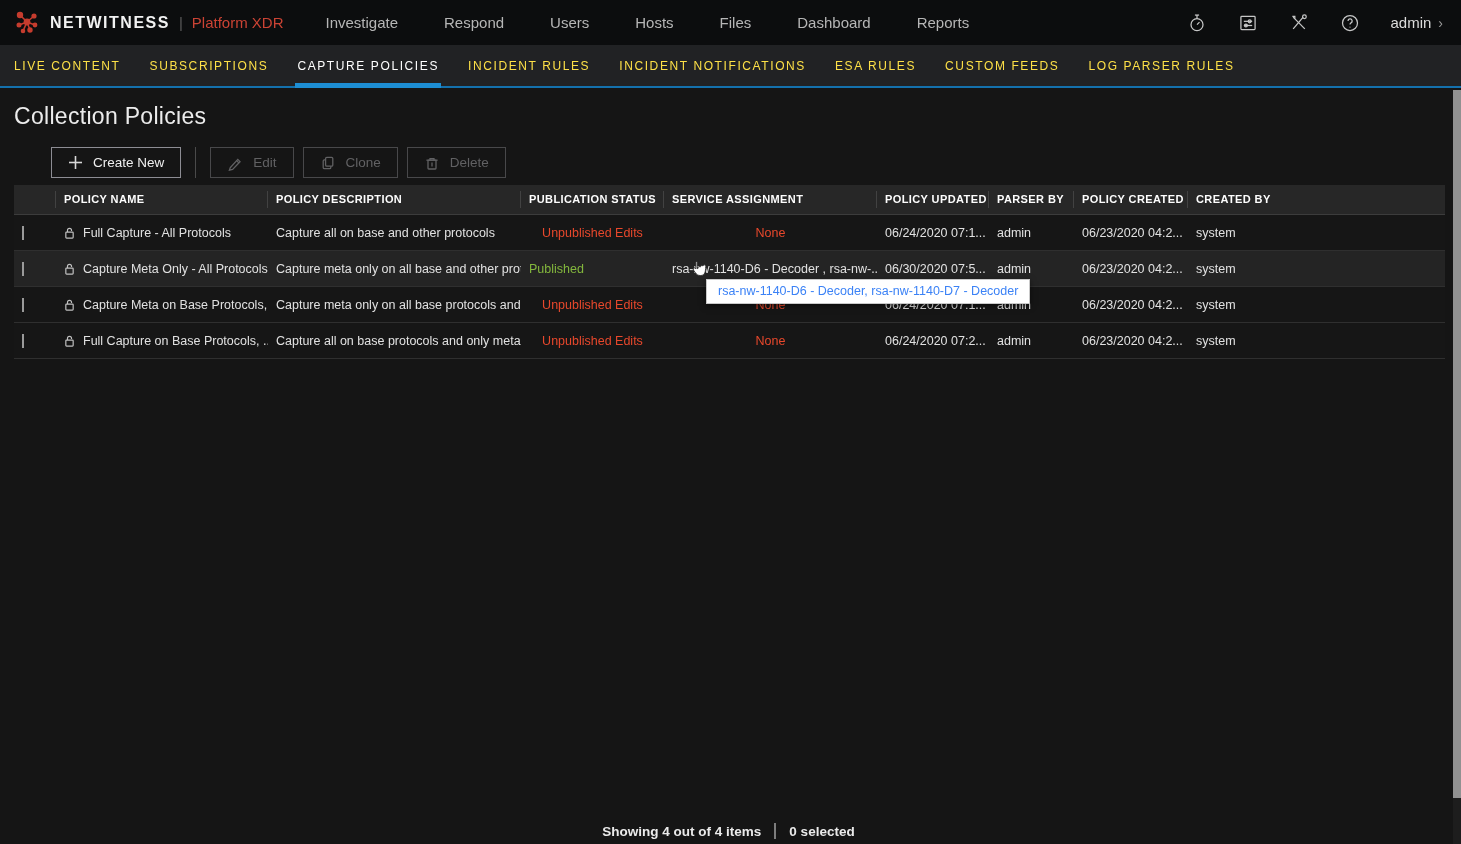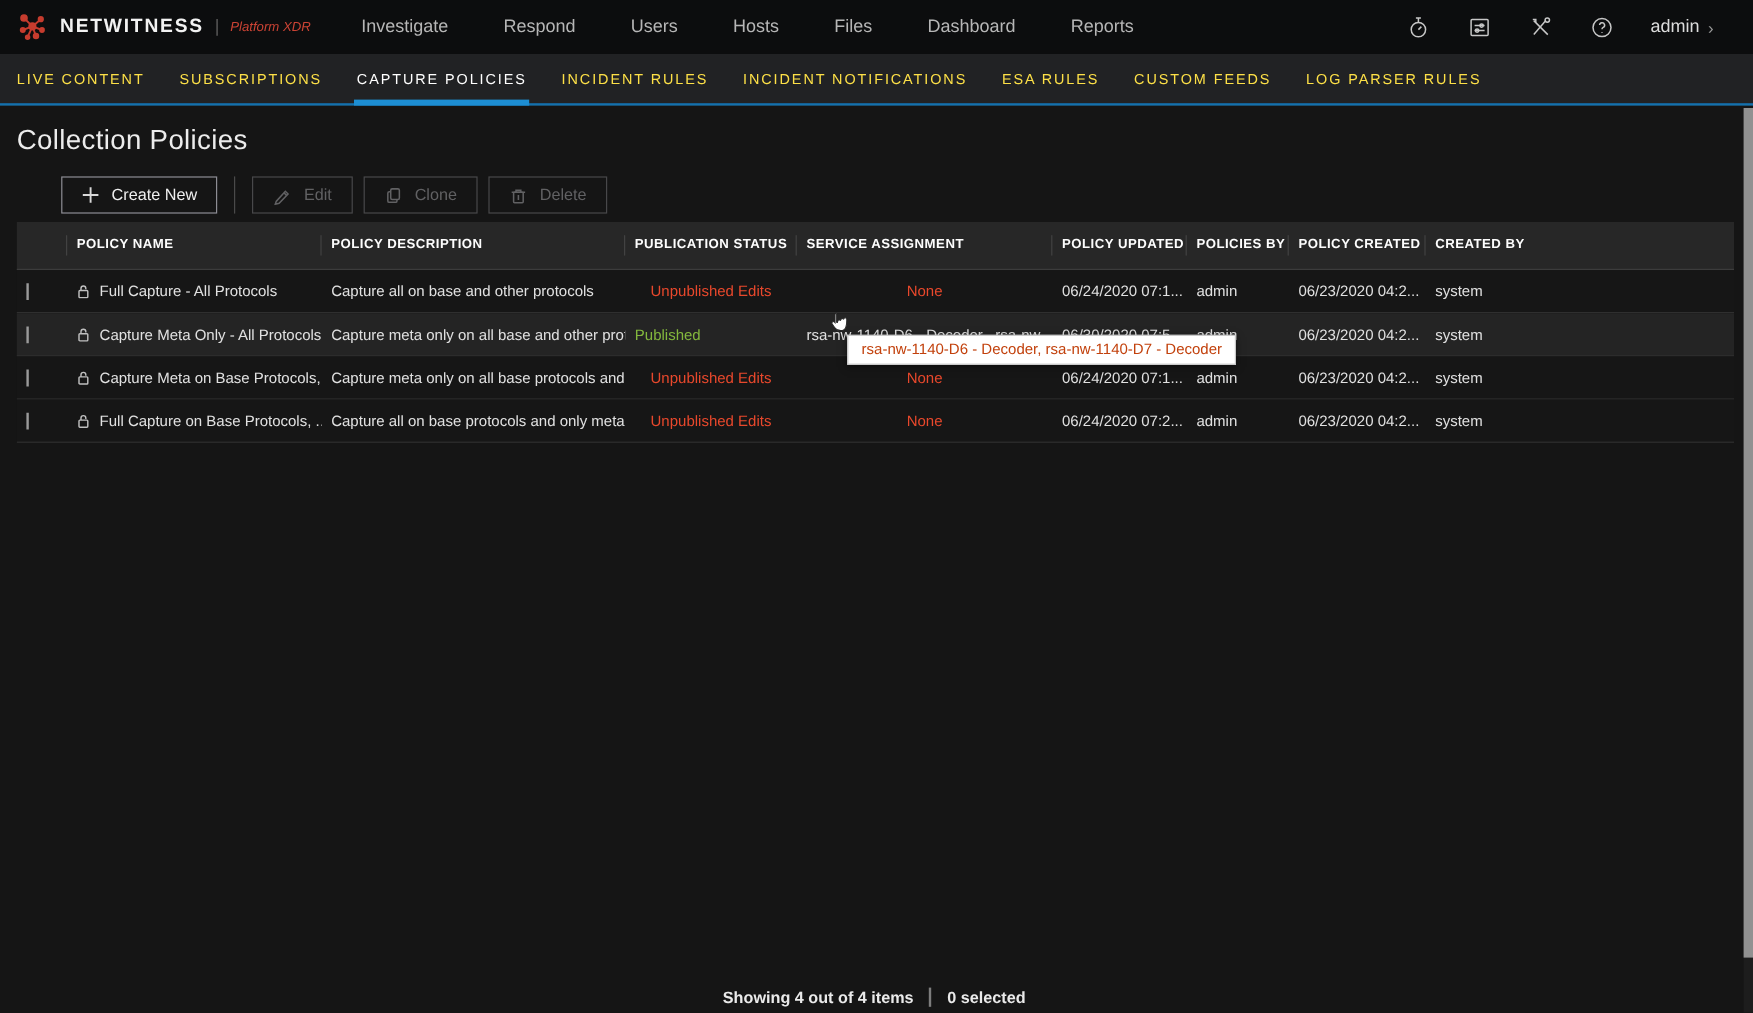--- a/index.html
+++ b/index.html
@@ -5,25 +5,25 @@
   * { box-sizing: border-box; margin: 0; padding: 0; }
   html,body { width:1461px; height:844px; }
   body {
     background:#151515;
     font-family:"Liberation Sans", sans-serif;
     position:relative;
     overflow:hidden;
     color:#dfdfdf;
   }
   
-  .topbar{ height:45px; background:#0c0d0e; display:flex; align-items:center; padding:0 33px 0 14px; }
+  .topbar{ height:45px; background:#0c0d0e; display:flex; align-items:center; padding:0 18px 0 14px; }
   .brand{ display:flex; align-items:center; gap:9px; }
   .brand-name{ color:#f2f2f2; font-weight:700; letter-spacing:1.5px; font-size:16px; }
   .brand-sep{ color:#5a5a5a; font-size:15px; }
-  .brand-product{ color:#cb4334; font-size:11px; font-weight:500;font-style:italic; }
+  .brand-product{ color:#cb4334; font-size:15px; font-weight:500; }
   .topnav{ display:flex; gap:46px; margin-left:42px; }
   .topnav-item{ color:#b6b6b6; font-size:15px; cursor:pointer; }
   .top-right{ margin-left:auto; display:flex; align-items:center; gap:29px; }
   .top-icon{ width:22px; height:22px; display:flex; align-items:center; justify-content:center; cursor:pointer; }
   .top-icon svg{ stroke:#c7c7c7; fill:none; stroke-width:1.5; }
   .admin-menu{ display:flex; align-items:center; gap:7px; color:#dcdcdc; font-size:15px; cursor:pointer; }
   .admin-chevron{ color:#9a9a9a; font-size:14px; }
   
   .tabbar{ height:43px; background:#212224; border-bottom:2px solid #1471ad; display:flex; align-items:center; gap:29px; padding:0 14px; }
   .tab{ color:#fde047; font-size:12px; letter-spacing:1.6px; font-weight:500; height:100%; display:flex; align-items:center; position:relative; cursor:pointer; white-space:nowrap; }
@@ -34,34 +34,34 @@
   .toolbar{ margin:17px 14px 0 17px; display:flex; align-items:center; height:31px;padding-left:34px; }
   .btn{ display:flex; align-items:center; gap:10px; height:31px; padding:0 16px; border:1px solid #8d8d94; background:transparent; color:#efefef; font-size:13.5px; cursor:pointer; font-family:inherit; }
   .btn svg{ stroke:#d8d8d8; fill:none; stroke-width:1.6; }
   .btn.disabled{ border-color:#48484a; color:#616163; cursor:default; }
   .btn.disabled svg{ stroke:#616163; }
   .btn + .btn{ margin-left:9px; }
   .toolbar-divider{ width:1px; height:31px; background:#4a4a4a; margin:0 14px; }
   
   .table{ margin:7px 16px 0 14px; }
   .thead, .tr{ display:grid; grid-template-columns:42px 212px 253px 143px 213px 112px 85px 114px 1fr; }
-  .thead{ background:#272727; height:40px; align-items:center; border-bottom:1px solid #3c3c3c; }
+  .thead{ background:#272727; height:30px; align-items:center; border-bottom:1px solid #3c3c3c; }
   .th{ color:#fdfdfd; font-size:11px; font-weight:700; letter-spacing:0.4px; padding:0 8px; height:17px; line-height:17px; border-right:1px solid #424242; white-space:nowrap; overflow:hidden; cursor:pointer; }
   .th:last-child{ border-right:none; }
   .tr{ height:36px; align-items:center; border-bottom:1px solid #2f2f2f; background:#161616; font-size:12.5px; color:#e1e1e1; cursor:pointer; }
   .tr.hovered{ background:#242424; }
   .td{ padding:0 8px; white-space:nowrap; overflow:hidden; text-overflow:clip; }
   .cb{ width:13px; height:13px; border:1px solid #9a9a9a; margin:0 auto; background:transparent; cursor:pointer; }
   .name-cell{ display:flex; align-items:center; gap:8px; }
   .lock{ flex:0 0 auto; display:flex; }
   .lock svg{ stroke:#c0c0c0; fill:none; stroke-width:1.3; }
   .red{ color:#e8482c;text-align:center; }
   .green{ color:#83b73d; }
   
-  .tooltip{ position:absolute; left:706px; top:279px; background:#ffffff; color:#c2410c; font-size:12.5px; padding:4px 11px 5px; border:1px solid #c9c9c9; box-shadow:0 2px 6px rgba(0,0,0,0.5); white-space:nowrap; z-index:5; }
+  .tooltip{ position:absolute; left:706px; top:279px; background:#ffffff; color:#3b82f6; font-size:12.5px; padding:4px 11px 5px; border:1px solid #c9c9c9; box-shadow:0 2px 6px rgba(0,0,0,0.5); white-space:nowrap; z-index:5; }
   .cursor{ position:absolute; left:688px; top:258px; z-index:6; pointer-events:none; }
   
   .footer{ position:absolute; left:0; right:4px; bottom:5px; display:flex; justify-content:center; align-items:center; gap:13px; color:#eaeaea; font-size:13.5px; font-weight:600; }
   .footer-divider{ width:2px; height:16px; background:#7d7d7d; }
   
   .scroll-track{ position:absolute; top:90px; right:0; bottom:0; width:8px; background:#1d1d1d; }
   .scroll-thumb{ position:absolute; top:0; right:0; width:8px; height:708px; background:#919191; cursor:pointer; }
 </style>
 </head>
 <body>
@@ -196,21 +196,21 @@
 </div>
 
 <div class="table">
   <div class="thead">
     <div class="th"></div>
     <div class="th">POLICY NAME</div>
     <div class="th">POLICY DESCRIPTION</div>
     <div class="th">PUBLICATION STATUS</div>
     <div class="th">SERVICE ASSIGNMENT</div>
     <div class="th">POLICY UPDATED</div>
-    <div class="th">POLICIES BY</div>
+    <div class="th">PARSER BY</div>
     <div class="th">POLICY CREATED</div>
     <div class="th">CREATED BY</div>
   </div>
 
   <div class="tr">
     <div class="td"><span class="cb"></span></div>
     <div class="td name-cell">
       <span class="lock">
           <svg width="11" height="12" viewBox="0 0 12 13">
             <rect x="2" y="5.5" width="8" height="6.5" rx="0.8"></rect>

